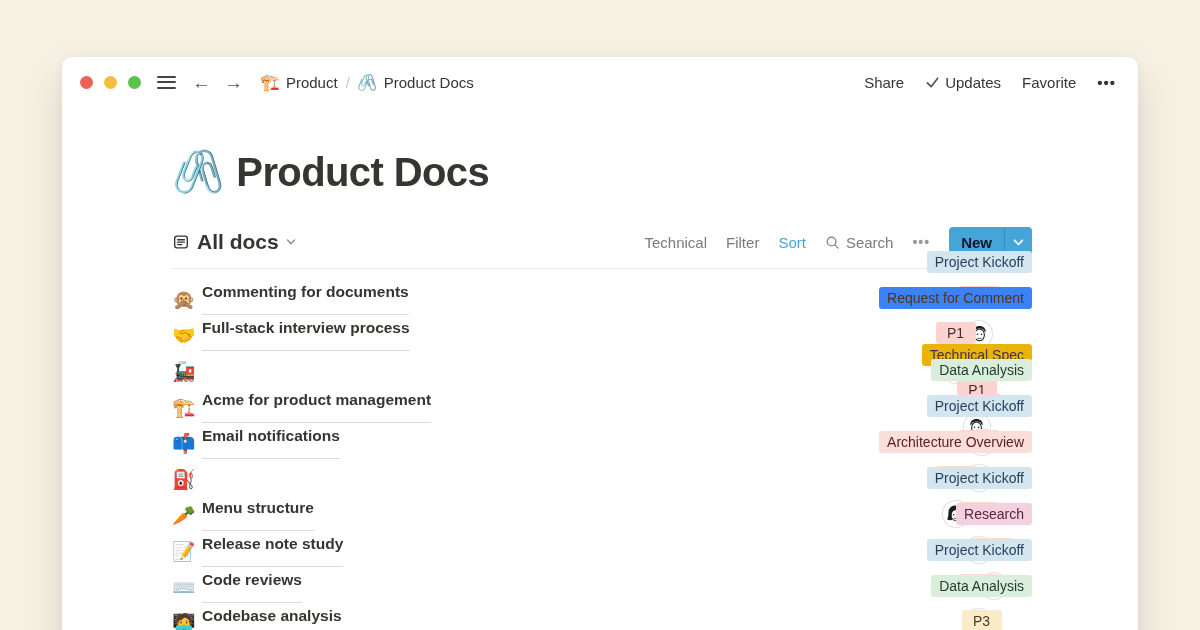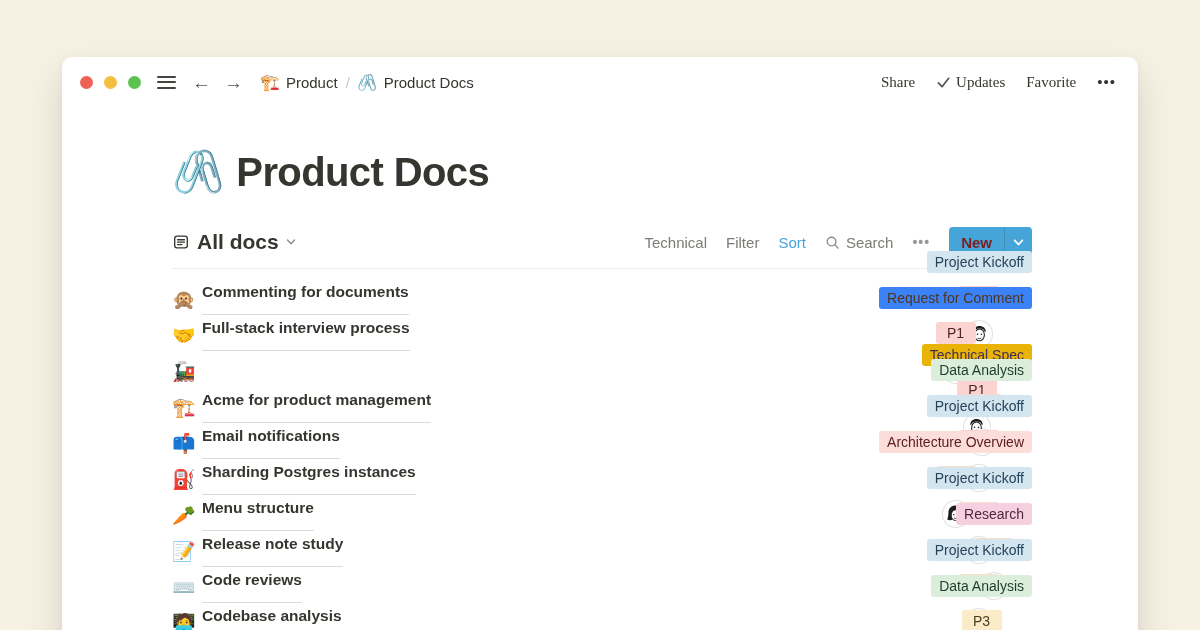--- a/index.html
+++ b/index.html
@@ -21,34 +21,34 @@
   .light { width:13px; height:13px; border-radius:50%; }
   .light.red { background:#ED6255; } .light.yellow { background:#F4BE40; } .light.green { background:#5BC24E; }
   .hamburger { display:flex; flex-direction:column; gap:3.5px; width:19px; margin-right:16px; cursor:pointer; }
   .hamburger span { height:2px; background:#46443F; border-radius:1px; }
   .nav-arrow { font-size:19px; color:#55534E; margin-right:13px; cursor:pointer; line-height:1; }
   .crumbs { display:flex; align-items:center; gap:7px; font-size:15px; margin-left:4px; }
   .crumb { display:flex; align-items:center; gap:6px; cursor:pointer; }
   .crumb-icon { font-size:16px; }
   .crumb-sep { color:#C9C7C2; margin:0 1px; }
   .tb-actions { margin-left:auto; display:flex; align-items:center; gap:21px; font-size:15px; color:#37352F; }
-  .tb-action { cursor:pointer; display:flex; align-items:center; gap:5px;font-family:Liberation Serif, serif; }
+  .tb-action { cursor:pointer; display:flex; align-items:center; gap:5px; }
   .tb-more { font-size:15px; letter-spacing:1px; font-weight:700; }
   
   .content { padding-left:110px; width:970px; }
   .page-header { display:flex; align-items:center; gap:12px; margin-top:36px; height:58px; }
   .page-emoji { font-size:42px; line-height:1; }
   .page-title { font-size:40px; font-weight:700; letter-spacing:-0.6px; }
   .toolbar { display:flex; align-items:center; margin-top:26px; width:860px; padding-bottom:11px; border-bottom:1px solid #EDECE9; }
   .view-switcher { display:flex; align-items:center; gap:7px; font-size:21px; font-weight:700; cursor:pointer; }
   .toolbar-right { margin-left:auto; display:flex; align-items:center; gap:19px; font-size:15px; color:#7D7B76; }
   .toolbar-right .item { cursor:pointer; display:flex; align-items:center; gap:6px; }
   .sort { color:var(--accent); }
   .tb2-more { color:#9B9995; letter-spacing:1px; font-weight:700; font-size:14px; }
-  .new-btn { display:flex; align-items:center; height:30px; background:var(--accent); color:#7f1d1d; border-radius:4px; overflow:hidden; cursor:pointer; }
+  .new-btn { display:flex; align-items:center; height:30px; background:var(--accent); color:#0f172a; border-radius:4px; overflow:hidden; cursor:pointer; }
   .new-label { padding:0 12px; font-size:15px; font-weight:600; }
   .new-divider { width:1px; align-self:stretch; background:rgba(0,0,0,.14); }
   .new-chevron { padding:0 8px; display:flex; align-items:center; }
   
   .table-body { padding-top:12px; width:860px; }
   .row { display:flex; align-items:center; height:36px; cursor:pointer; }
   .row-emoji { width:30px; font-size:19px; line-height:1; }
   .row-title { font-size:15.5px; font-weight:600; color:#37352F; border-bottom:1px solid rgba(55,53,47,.18); padding-bottom:13px; }
   .row-right { margin-left:auto; display:flex; align-items:center; gap:13px;flex-direction:column; }
   .tag { height:22px; display:inline-flex; align-items:center; padding:0 8px; border-radius:3px; font-size:14px; white-space:nowrap; }
@@ -230,21 +230,20 @@
           <circle cx="10.2" cy="12.2" r=".8" fill="#1d1d1d"></circle>
                 <circle cx="13.8" cy="12.2" r=".8" fill="#1d1d1d"></circle>
           <path d="M10.7 15.8 q1.3 1 2.6 0" fill="none" stroke="#1d1d1d" stroke-width=".9" stroke-linecap="round"></path>
         </svg>
       </span>
     </span>
   </div>
 
   <div class="row">
     <span class="row-emoji">⛽</span>
-    <span class="row-title">Sharding Postgres instances</span>
     <span class="row-right">
       <span class="tag" style="background: rgb(251, 221, 217); color: rgb(93, 32, 32);">Architecture Overview</span>
       <span class="prio" style="background: rgb(250, 222, 201); color: rgb(76, 52, 32);">P2</span>
       <span class="avatar avatar--woman">
 
         <svg class="face face--woman" viewBox="0 0 24 24">
           <path d="M12 2.6c5 0 7.4 3.3 7.4 7.8 0 3 .6 5.3 1.4 6.6-1.9 1.1-4.2 1.3-5.6.3H8.8c-1.4 1-3.7.8-5.6-.3.8-1.3 1.4-3.6 1.4-6.6 0-4.5 2.4-7.8 7.4-7.8z" fill="#1d1d1d"></path>
           <ellipse cx="12" cy="12.7" rx="4.5" ry="5.6" fill="#fff" stroke="#1d1d1d" stroke-width="1"></ellipse>
           <circle cx="10.2" cy="12.2" r=".8" fill="#1d1d1d"></circle>
                 <circle cx="13.8" cy="12.2" r=".8" fill="#1d1d1d"></circle>

